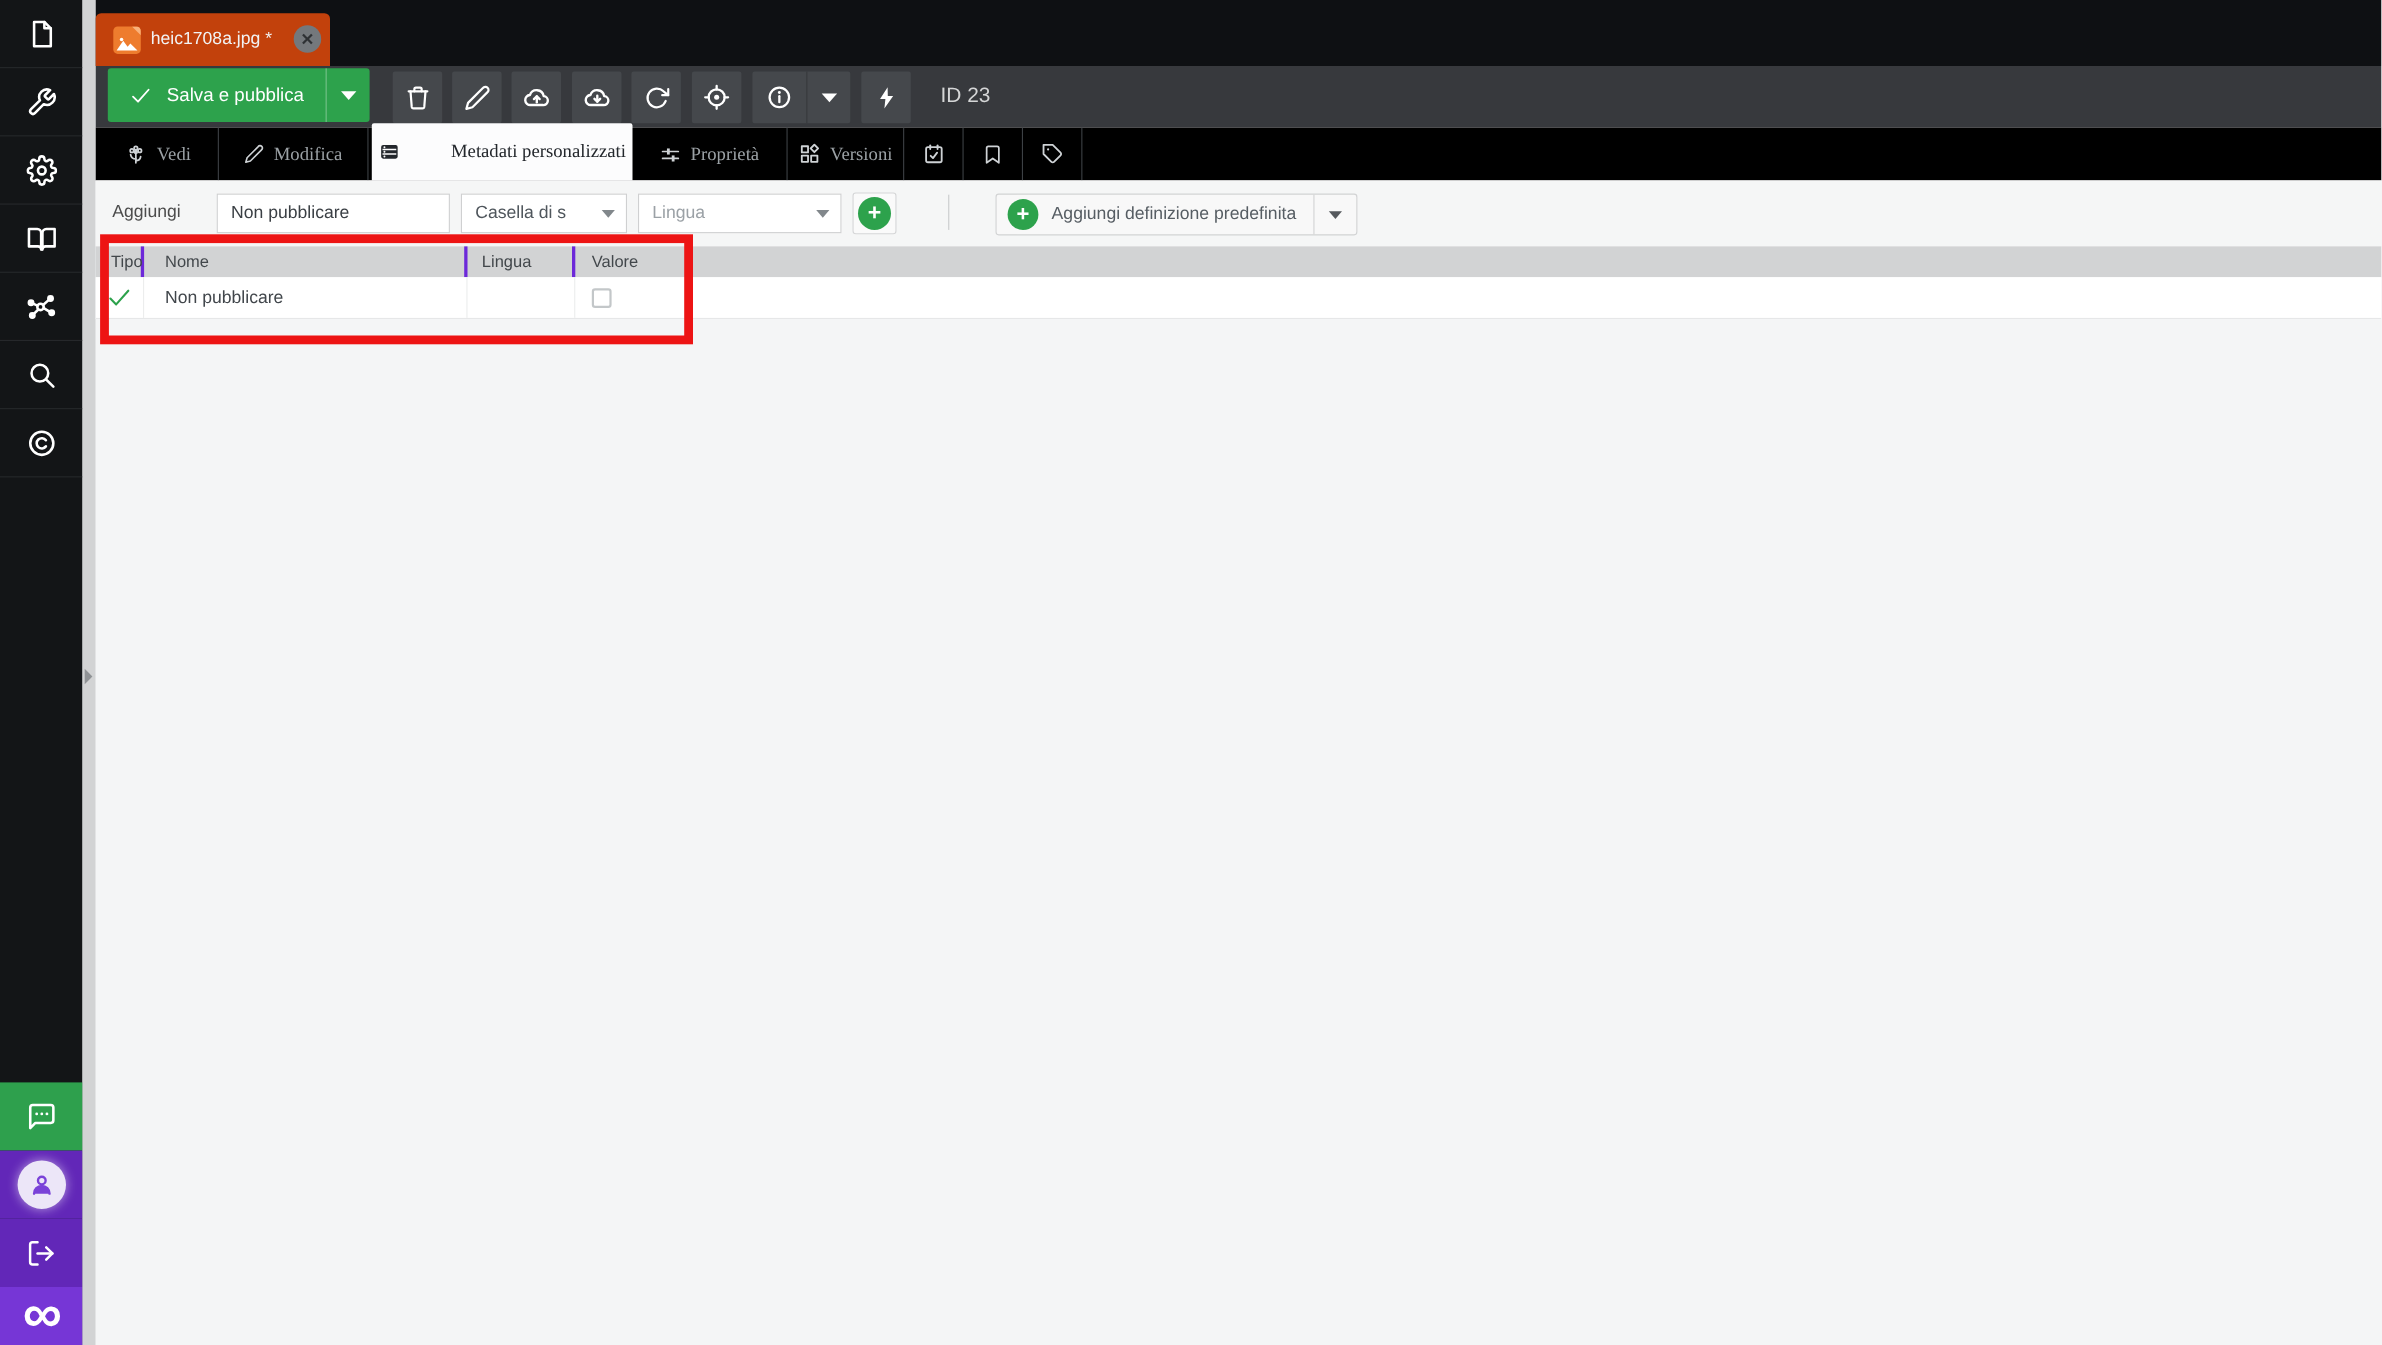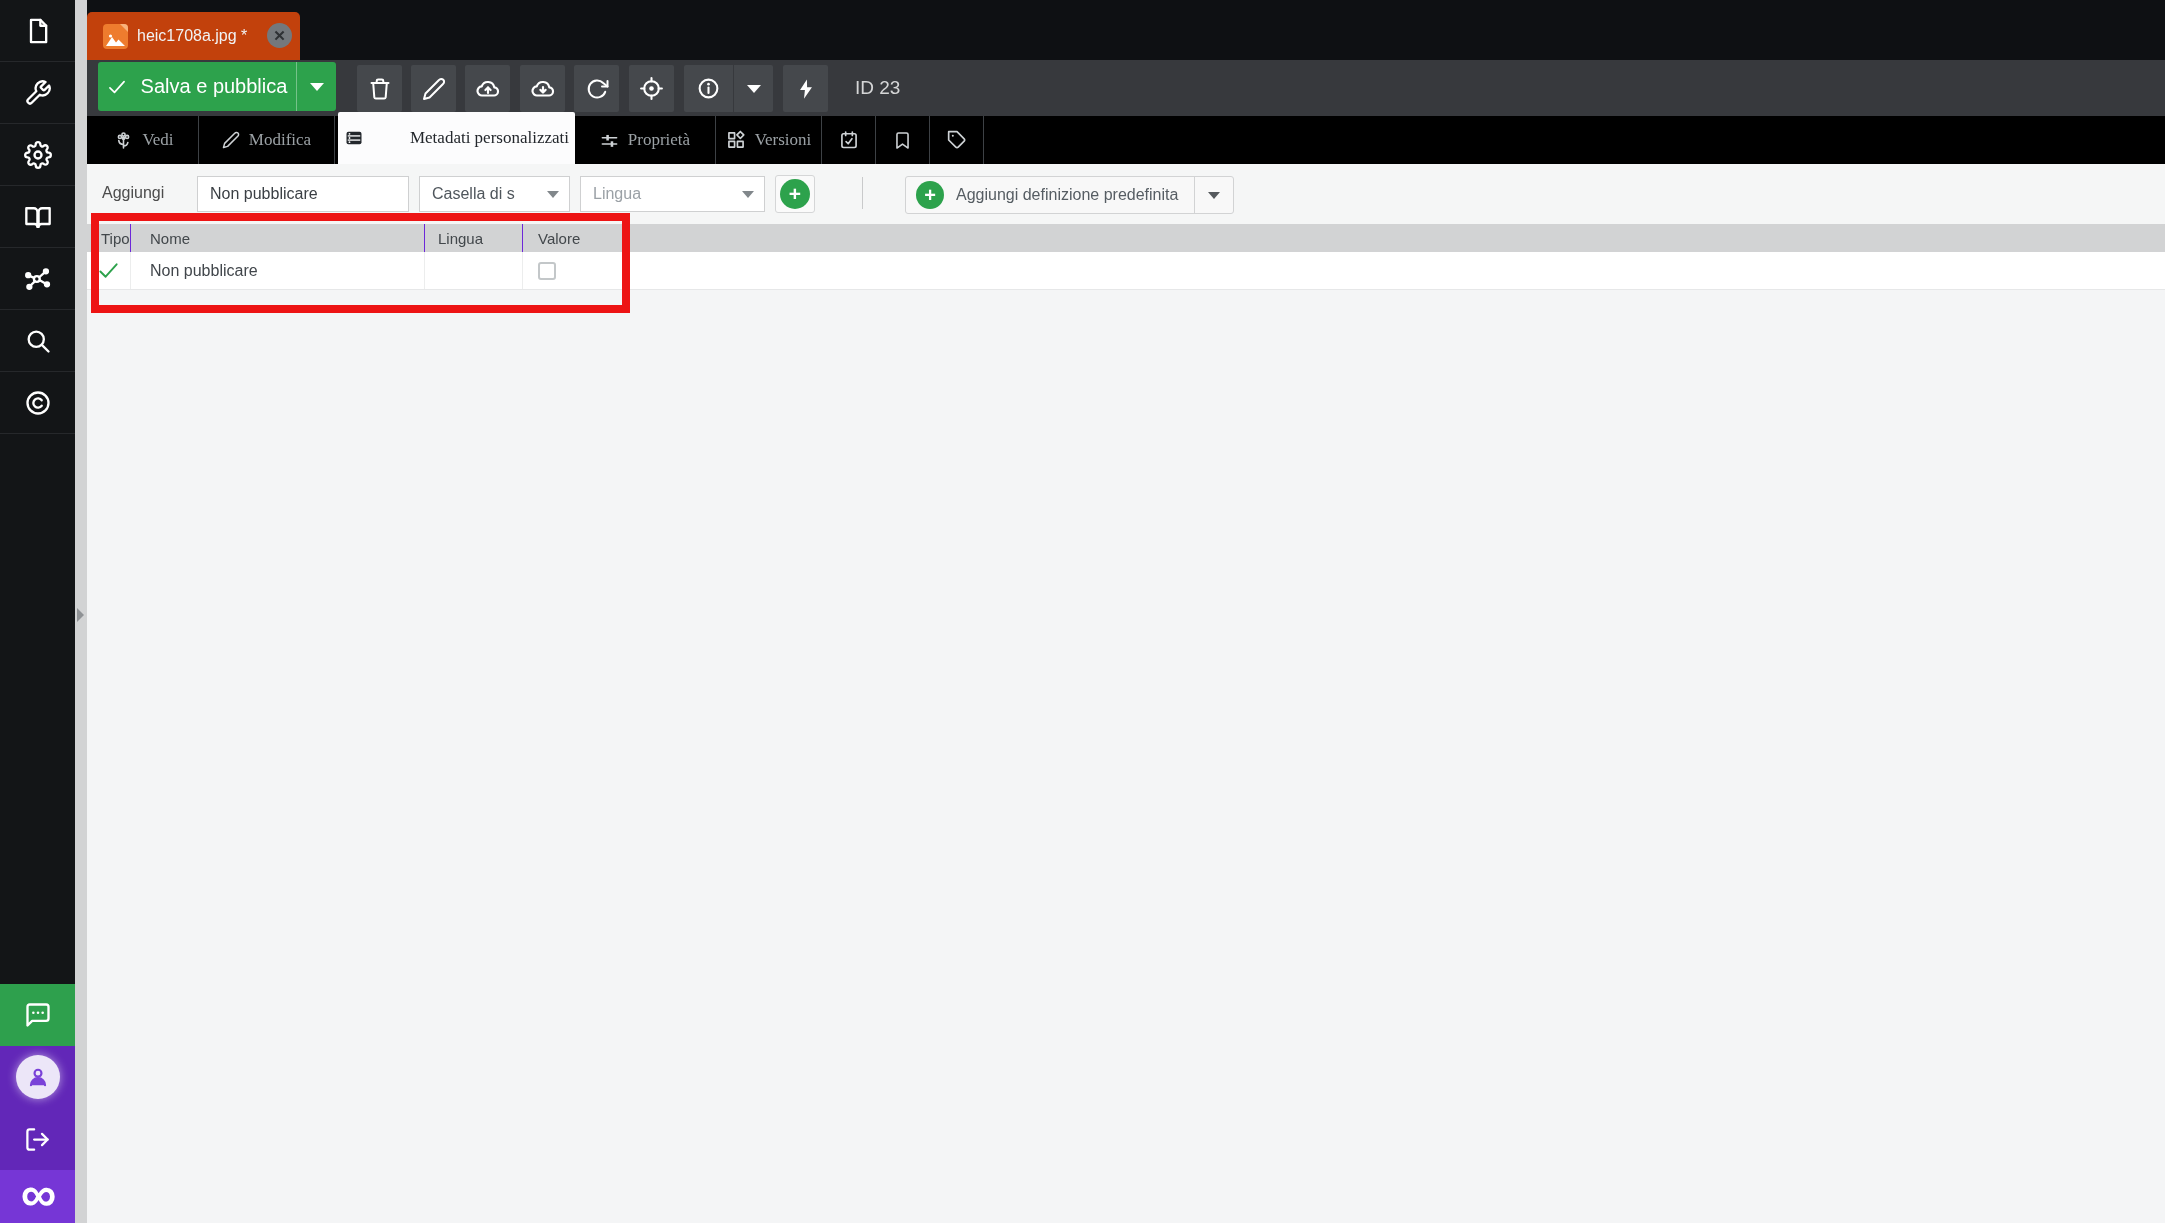--- a/index.html
+++ b/index.html
@@ -36,21 +36,21 @@
   .file-ico .fold{position:absolute;right:0;top:0;width:0;height:0;border-left:8px solid transparent;border-top:8px solid #f9b27c;}
   .file-ico svg{position:absolute;left:2px;bottom:2px;}
   .file-title{color:#f2f3f4;font-size:16px;margin-left:9px;white-space:nowrap;}
   .tab-close{position:absolute;right:8px;top:11px;width:25px;height:25px;border-radius:50%;background:#74787c;
              color:#2e3134;display:flex;align-items:center;justify-content:center;font-size:15px;font-weight:bold;}
 
   
   .toolbar{position:absolute;left:0;top:60px;width:100%;height:56px;background:#37393d;}
   .btn-save{position:absolute;left:11px;top:2px;width:238px;height:49px;background:#2da24c;border-radius:3px;
             display:flex;align-items:stretch;color:#fff;}
-  .btn-save-main{flex:1;display:flex;align-items:center;justify-content:center;gap:14px;font-size:20px;}
+  .btn-save-main{flex:1;display:flex;align-items:center;justify-content:center;gap:14px;font-size:17px;}
   .btn-save-arrow{width:39px;border-left:1px solid rgba(255,255,255,.35);display:flex;align-items:center;justify-content:center;}
   .caret{width:0;height:0;border-left:7px solid transparent;border-right:7px solid transparent;border-top:8px solid #fff;}
   .tbtn{position:absolute;top:5px;width:45px;height:47px;background:#45484c;border-radius:2px;
         display:flex;align-items:center;justify-content:center;color:#fff;}
   .tbtn-group{position:absolute;top:5px;left:597px;width:89px;height:47px;background:#45484c;border-radius:2px;display:flex;color:#fff;}
   .tbtn-group .seg1{width:50px;display:flex;align-items:center;justify-content:center;}
   .tbtn-group .seg2{width:39px;border-left:1px solid #37393d;display:flex;align-items:center;justify-content:center;}
   .asset-id{position:absolute;left:768px;top:0;height:56px;display:flex;align-items:center;color:#d5d6d7;font-size:19px;}
 
   
@@ -82,21 +82,21 @@
   .f-divider{position:absolute;left:775px;top:13px;width:1px;height:32px;background:#c9cacb;}
   .f-defbtn{position:absolute;left:818px;top:12px;height:38px;box-sizing:border-box;background:#f8f8f8;
             border:1px solid #d2d3d4;border-radius:3px;display:flex;align-items:stretch;}
   .f-defbtn .def-main{display:flex;align-items:center;gap:12px;padding:0 16px 0 10px;font-size:16px;color:#565d63;}
   .f-defbtn .def-arrow{width:38px;border-left:1px solid #d2d3d4;display:flex;align-items:center;justify-content:center;}
   .def-caret{width:0;height:0;border-left:6px solid transparent;border-right:6px solid transparent;border-top:7px solid #55595d;}
 
   
   .grid-header{position:absolute;left:0;top:224px;width:100%;height:28px;background:#d2d3d4;display:flex;}
   .hcell{height:28px;display:flex;align-items:center;font-size:15px;color:#42474b;box-sizing:border-box;
-         border-right:1px solid #6d28d9;}
+         border-right:3px solid #6d28d9;}
   .hc1{width:44px;padding-left:14px;}
   .hc2{width:294px;padding-left:19px;}
   .hc3{width:98px;padding-left:13px;}
   .hc4{width:105px;padding-left:15px;}
   .hfill{flex:1;border-right:none;}
   .grid-row{position:absolute;left:0;top:252px;width:100%;height:38px;background:#fff;border-bottom:1px solid #e6e7e8;display:flex;box-sizing:border-box;}
   .rcell{height:37px;display:flex;align-items:center;box-sizing:border-box;border-right:1px solid #eceded;}
   .rc1{width:44px;justify-content:center;color:#2da24c;}
   .rc2{width:294px;padding-left:19px;font-size:16px;color:#41464b;}
   .rc3{width:98px;}

